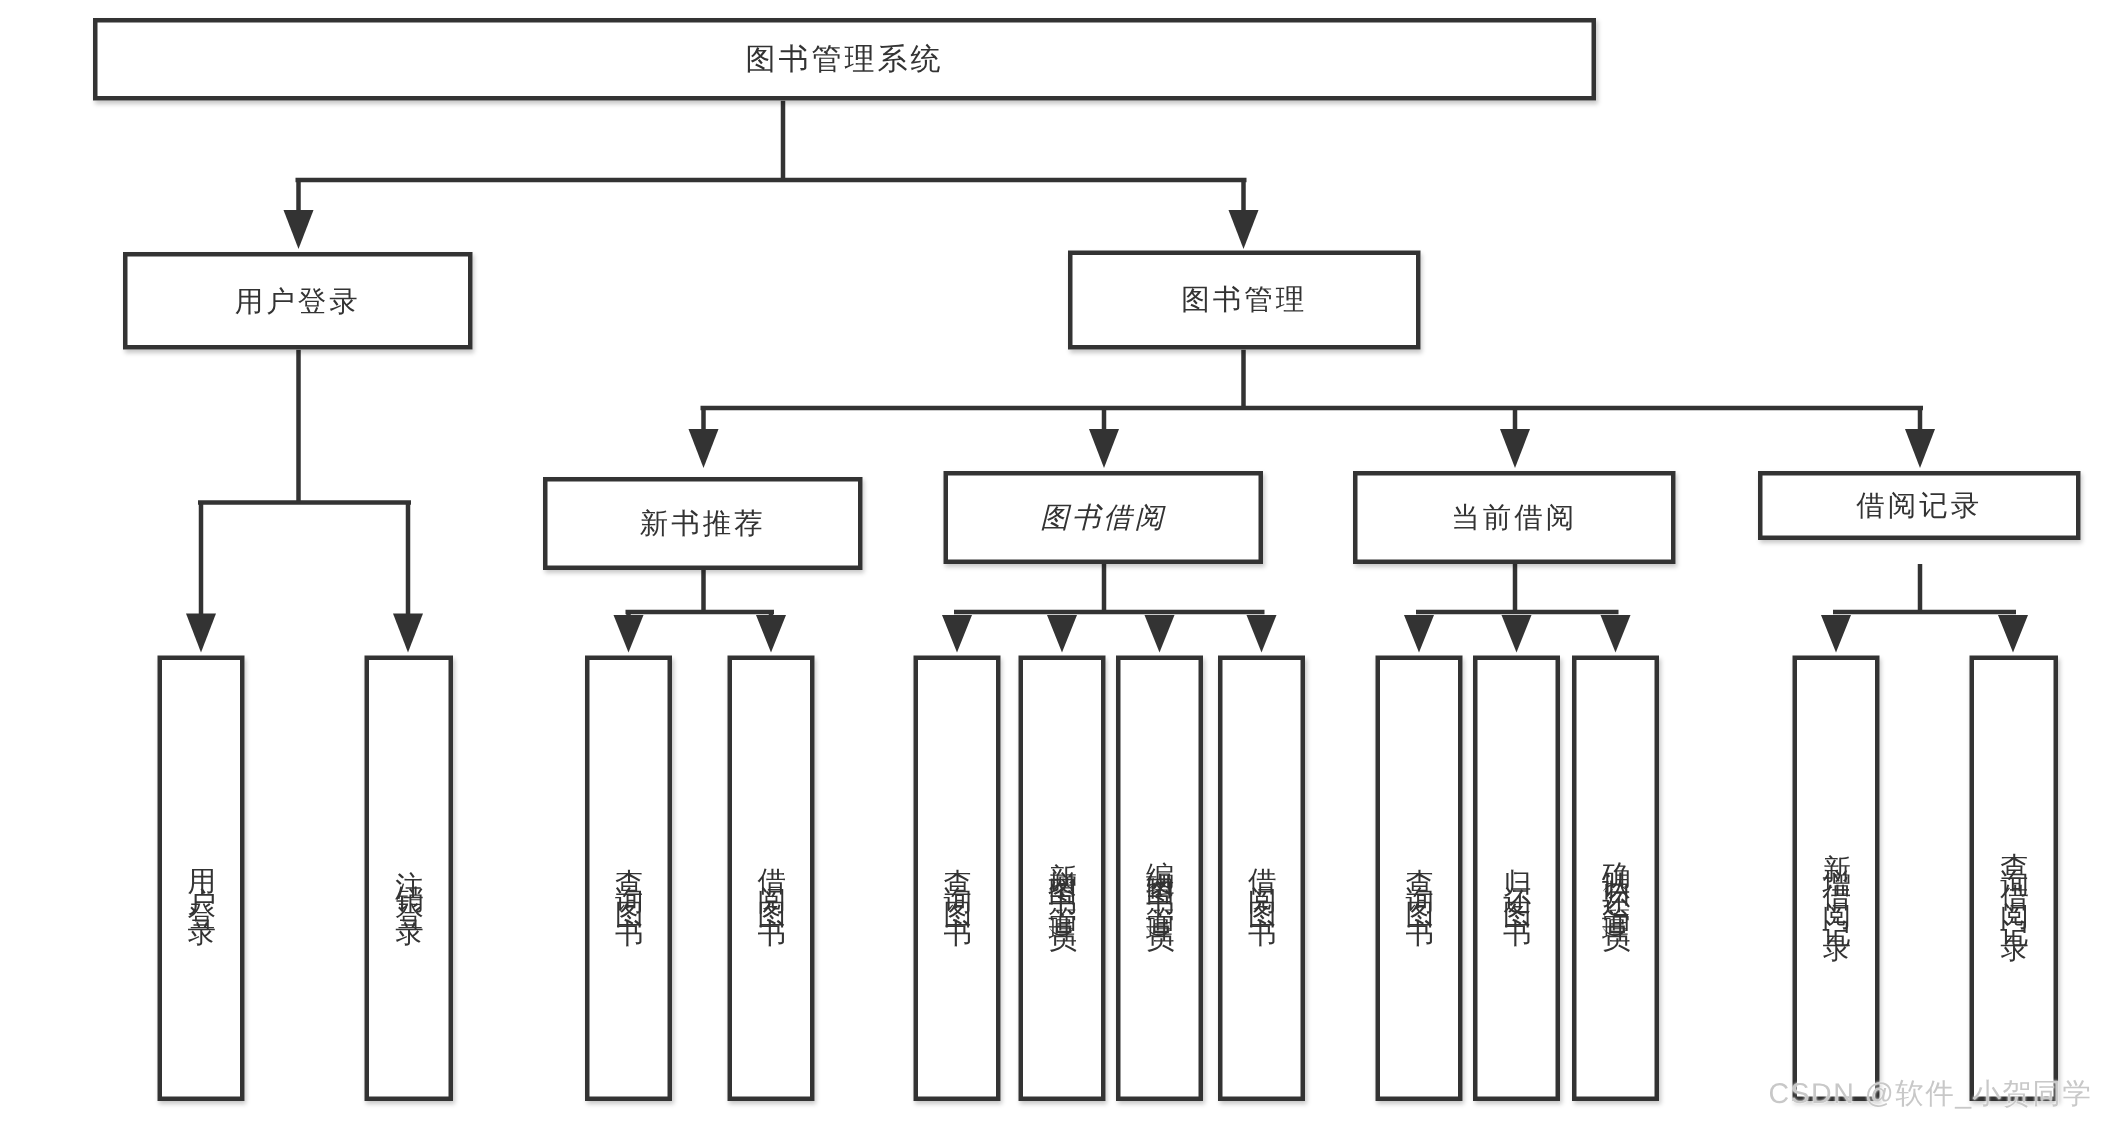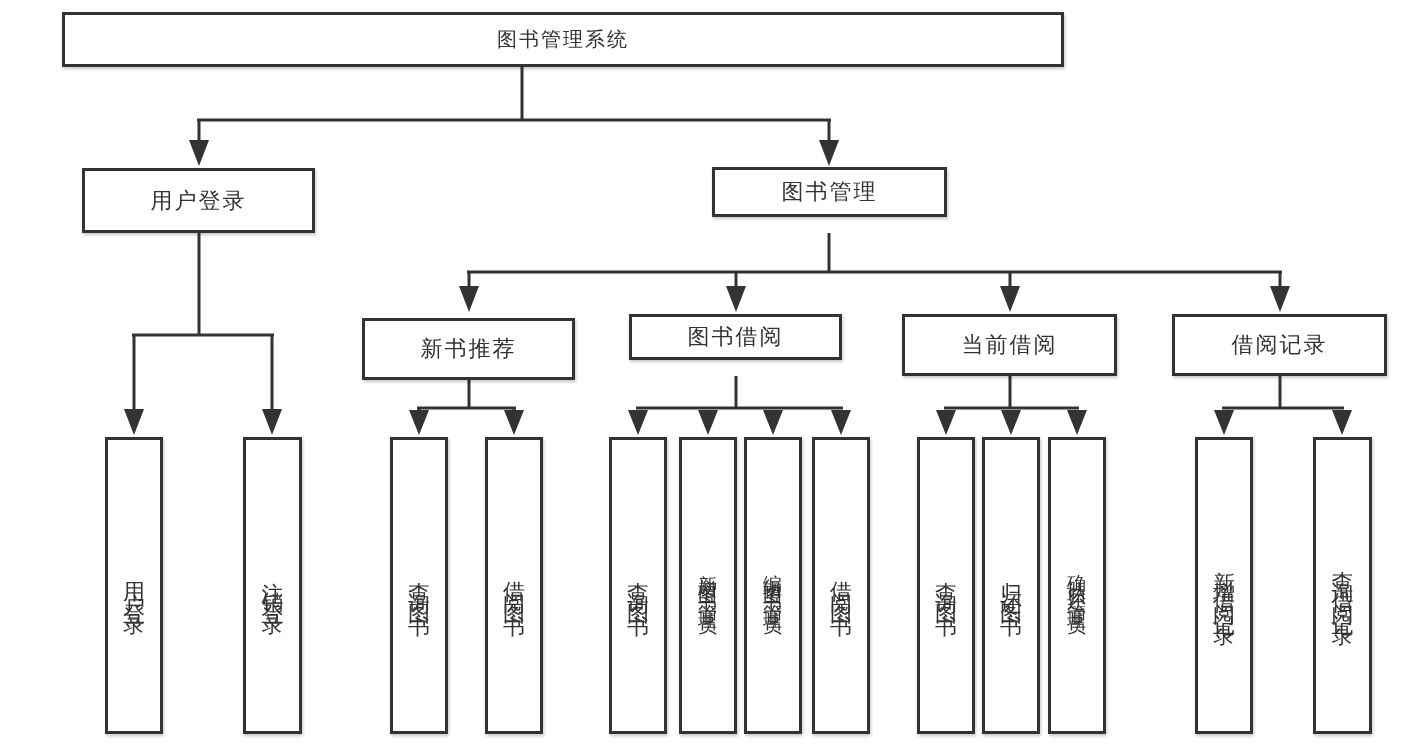--- a/index.html
+++ b/index.html
@@ -21,21 +21,21 @@
   #wires{position:absolute;left:0;top:0;pointer-events:none;}
   #wires line{stroke:var(--line);stroke-width:3;}
   #wires polygon{fill:var(--line);}
   .node{
     position:absolute;
     box-sizing:border-box;
     background:#ffffff;
     border:3px solid var(--box-border);
     display:flex;align-items:center;justify-content:center;
     box-shadow:1px 2px 3px rgba(0,0,0,0.22);
-    font-size:22px;
+    font-size:19px;
     letter-spacing:2px;
     white-space:nowrap;
   }
   .node.root{font-size:20px;}
   .leaf{
     writing-mode:vertical-rl;
     text-orientation:mixed;
     letter-spacing:11px;
     white-space:normal;
     line-height:1;
@@ -123,34 +123,34 @@
     </g>
   </svg>
 
   <div class="node root" style="left:21px;top:12px;width:1002px;height:55px;margin-left:41px;">
     <span>图书管理系统</span>
   </div>
 
   <div class="node" style="left:82px;top:168px;width:233px;height:65px;">
     <span>用户登录</span>
   </div>
-  <div class="node" style="left:712px;top:167px;width:235px;height:50px;">
+  <div class="node" style="left:712px;top:167px;width:235px;height:66px;">
     <span>图书管理</span>
   </div>
 
   <div class="node" style="left:362px;top:318px;width:213px;height:62px;">
     <span>新书推荐</span>
   </div>
-  <div class="node" style="left:629px;top:314px;width:213px;height:46px;">
+  <div class="node" style="left:629px;top:314px;width:213px;height:62px;font-style:italic;">
     <span>图书借阅</span>
   </div>
   <div class="node" style="left:902px;top:314px;width:215px;height:62px;justify-content:center;">
     <span>当前借阅</span>
   </div>
-  <div class="node" style="left:1172px;top:314px;width:215px;height:62px;">
+  <div class="node" style="left:1172px;top:314px;width:215px;height:46px;">
     <span>借阅记录</span>
   </div>
 
   <div class="node leaf" style="left:105px;top:437px;width:58px;height:297px;">
     <span>用户登录</span>
   </div>
   <div class="node leaf" style="left:243px;top:437px;width:59px;height:297px;">
     <span>注销登录</span>
   </div>
 
@@ -184,13 +184,14 @@
     <span>确认归还（管理员）</span>
   </div>
 
   <div class="node leaf" style="left:1195px;top:437px;width:58px;height:297px;">
     <span>新增借阅记录</span>
   </div>
   <div class="node leaf" style="left:1313px;top:437px;width:59px;height:297px;">
     <span>查询借阅记录</span>
   </div>
 
+  <div class="watermark">CSDN @软件_小贺同学</div>
 </div>
 
 </body></html>

